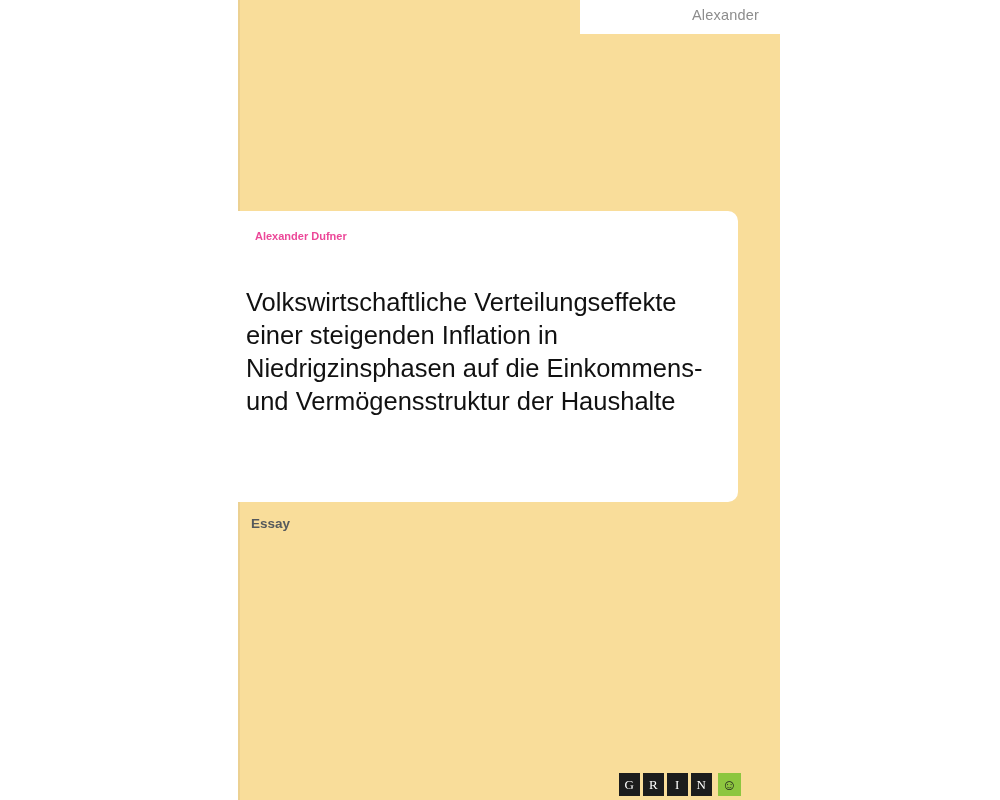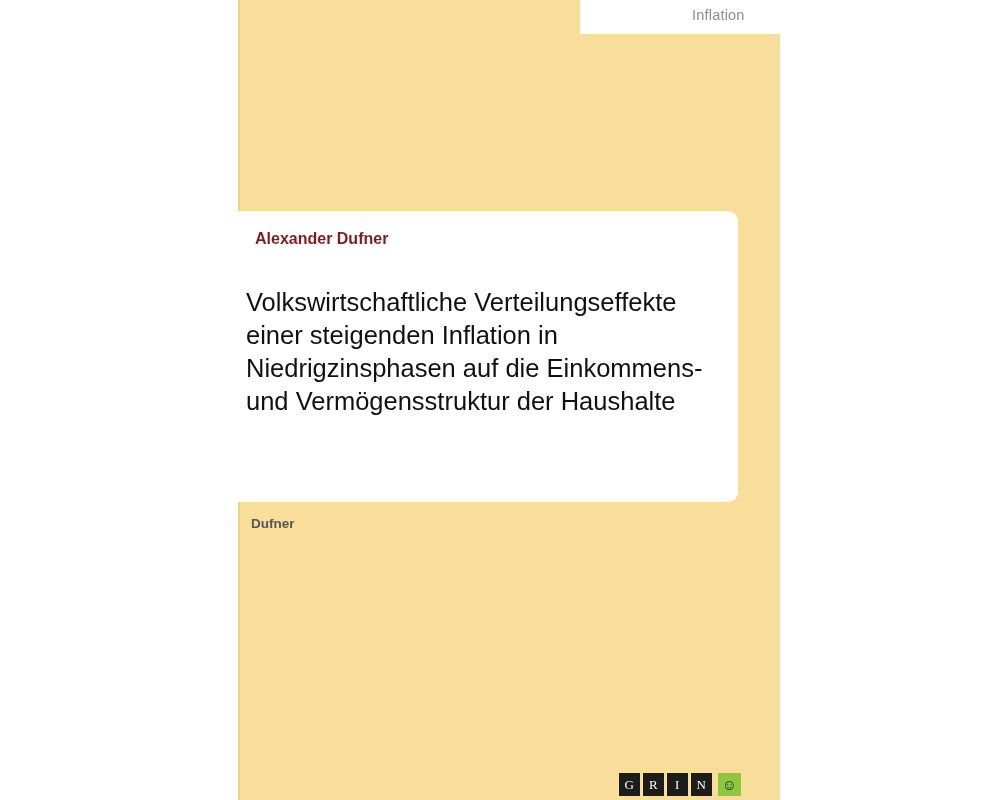--- a/index.html
+++ b/index.html
@@ -53,23 +53,23 @@
     height: 291px;
     background: #ffffff;
     border-top-right-radius: 10px;
     border-bottom-right-radius: 10px;
   }
 
   #author {
     position: absolute;
     left: 255px;
     top: 230px;
-    font-size: 16px;
+    font-size: 11px;
     font-weight: bold;
-    color: #7f1d1d;
+    color: #ec4899;
     font-family: "Liberation Sans", sans-serif;
   }
 
   #title {
     position: absolute;
     left: 246px;
     top: 286px;
     width: 480px;
     font-family: Liberation Sans, sans-serif;
     font-size: 25.5px;
@@ -131,29 +131,29 @@
   }
 </style>
 </head>
 <body>
 
 <div id="cover">
 </div>
 <div id="cover-left-edge"></div>
 
 <div id="category-strip"></div>
-<div id="category-label">Inflation</div>
+<div id="category-label">Alexander</div>
 
 <div id="title-card"></div>
 
 <div id="author">Alexander Dufner</div>
 
 <div id="title">Volkswirtschaftliche Verteilungseffekte einer steigenden Inflation in Niedrigzinsphasen auf die Einkommens- und Vermögensstruktur der Haushalte</div>
 
-<div id="doc-type">Dufner</div>
+<div id="doc-type">Essay</div>
 
 <div id="logo">
   <span class="logo-letter">G</span>
   <span class="logo-letter">R</span>
   <span class="logo-letter">I</span>
   <span class="logo-letter">N</span>
   <span class="logo-smiley">☺</span>
 </div>
 
 </body></html>

